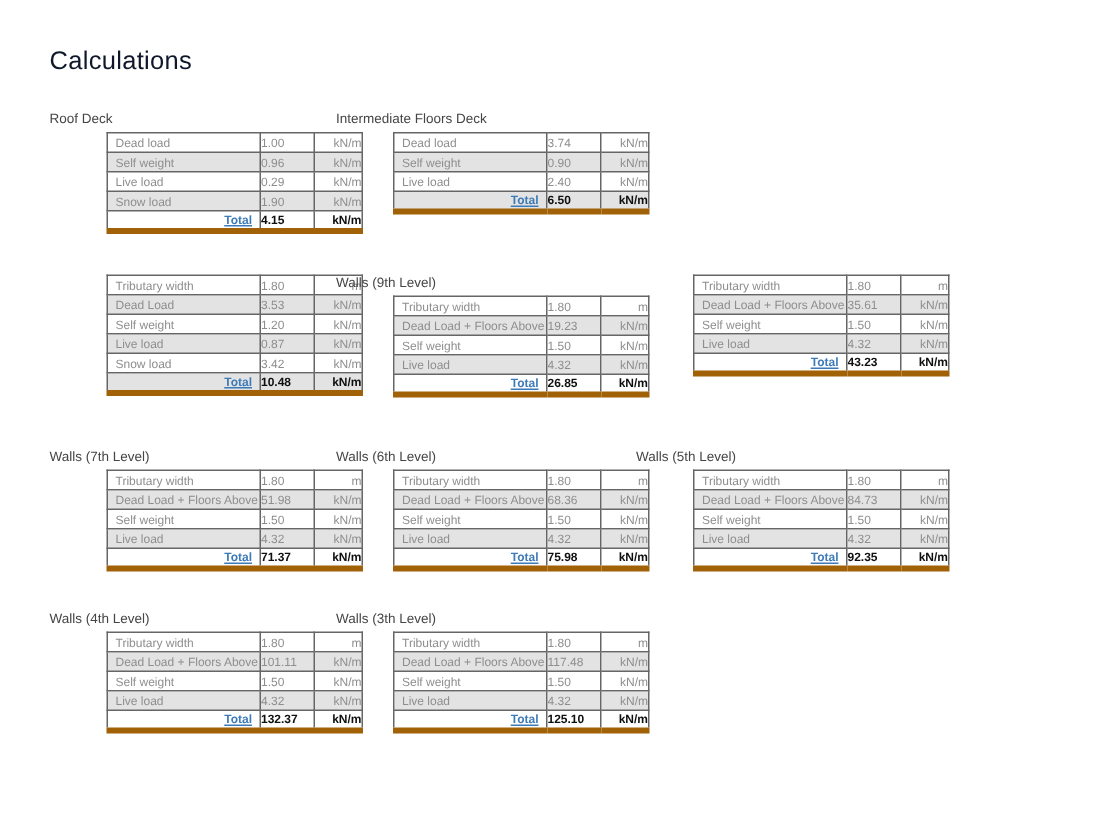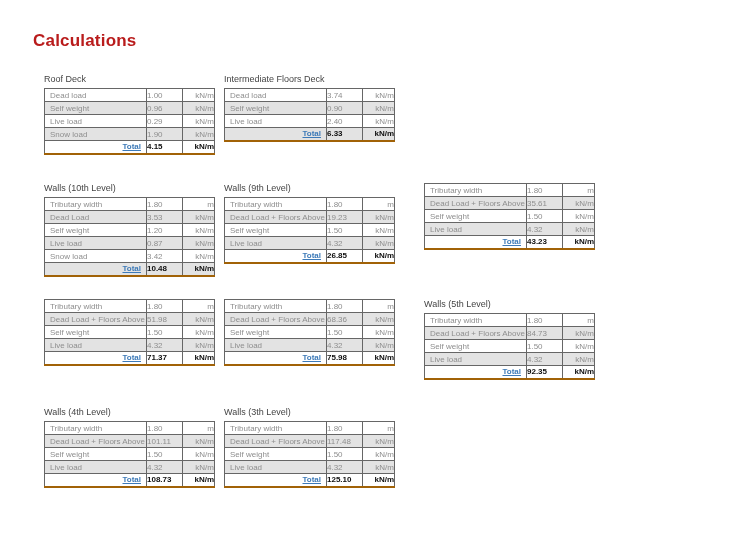--- a/index.html
+++ b/index.html
@@ -1,37 +1,37 @@
 <!DOCTYPE html>
 <html><head>
 <meta charset="utf-8">
 <style>
   * { margin: 0; padding: 0; box-sizing: border-box; }
   html, body { width: 730px; height: 548px; background: #ffffff; overflow: hidden;
     font-family: "Liberation Sans", sans-serif; }
   .page { position: relative; width: 730px; height: 548px; background: #fff; }
   .page-title { position: absolute; left: 33px; top: 31px; font-size: 17px;
-    font-weight: 700; color: #b91c1c; letter-spacing: 0.2px; }
+    font-weight: 400; color: #0f172a; letter-spacing: 0.2px; }
   .sec { position: absolute; width: 172px; }
   .sec-title { font-size: 9px; color: #454545; margin-bottom: 4px; white-space: nowrap; }
   table.tbl { border-collapse: collapse; width: 170px; table-layout: fixed;
-    border: 1px solid #3d3d3d; }
+    border: 1px solid #3d3d3d; margin-left: 38px; }
   table.tbl td { border: 1px solid #666; height: 13px; font-size: 8px;
     color: #8e8e8e; vertical-align: middle; white-space: nowrap; overflow: hidden; }
   td.lbl  { width: 102px; text-align: left;  padding-left: 5px; }
   td.val  { width: 36px;  text-align: right; padding-right: 21px; }
   td.unit { width: 32px;  text-align: right;  padding-left: 4px; }
   tr:nth-child(even) td { background: #e3e3e3; }
-  tr.total td { border-top: 1px solid #3d3d3d; border-bottom: 2px solid #a16207; }
+  tr.total td { border-top: 1px solid #3d3d3d; border-bottom: 4px solid #a16207; }
   tr.total .t-val, tr.total .t-unit { color: #0f0f0f; font-weight: bold; }
   tr.total td.lbl { text-align: right; padding-right: 5px; }
   .total-link { color: #3d7ab8; font-weight: bold; text-decoration: underline;
     cursor: pointer; }
   
-  .c0 { left: 44px; }  .c1 { left: 224px; }  .c2 { left: 424px; }
+  .c0 { left: 33px; }  .c1 { left: 224px; }  .c2 { left: 424px; }
   .r0 { top: 74px; }   .r1 { top: 183px; }   .r2 { top: 299px; }  .r3 { top: 407px; }
 </style>
 </head>
 <body>
 
 <div class="page">
   <div class="page-title">Calculations</div>
 
   <div class="sec c0 r0">
     <div class="sec-title">Roof Deck</div>
@@ -80,29 +80,28 @@
         <td class="val">0.90</td>
         <td class="unit">kN/m</td>
       </tr>
       <tr>
         <td class="lbl">Live load</td>
         <td class="val">2.40</td>
         <td class="unit">kN/m</td>
       </tr>
       <tr class="total">
         <td class="lbl"><span class="total-link">Total</span></td>
-        <td class="val t-val">6.33</td>
+        <td class="val t-val">6.50</td>
         <td class="unit t-unit">kN/m</td>
       </tr>
     </tbody>
       </table>
   </div>
 
   <div class="sec c0 r1">
-    <div class="sec-title">Walls (10th Level)</div>
     <table class="tbl">
         <tbody>
       <tr>
         <td class="lbl">Tributary width</td>
         <td class="val">1.80</td>
         <td class="unit">m</td>
       </tr>
       <tr>
         <td class="lbl">Dead Load</td>
         <td class="val">3.53</td>
@@ -191,20 +190,21 @@
       <tr class="total">
         <td class="lbl"><span class="total-link">Total</span></td>
         <td class="val t-val">43.23</td>
         <td class="unit t-unit">kN/m</td>
       </tr>
     </tbody>
       </table>
   </div>
 
   <div class="sec c0 r2">
+    <div class="sec-title">Walls (7th Level)</div>
     <table class="tbl">
         <tbody>
       <tr>
         <td class="lbl">Tributary width</td>
         <td class="val">1.80</td>
         <td class="unit">m</td>
       </tr>
       <tr>
         <td class="lbl">Dead Load + Floors Above</td>
         <td class="val">51.98</td>
@@ -223,20 +223,21 @@
       <tr class="total">
         <td class="lbl"><span class="total-link">Total</span></td>
         <td class="val t-val">71.37</td>
         <td class="unit t-unit">kN/m</td>
       </tr>
     </tbody>
       </table>
   </div>
 
   <div class="sec c1 r2">
+    <div class="sec-title">Walls (6th Level)</div>
     <table class="tbl">
         <tbody>
       <tr>
         <td class="lbl">Tributary width</td>
         <td class="val">1.80</td>
         <td class="unit">m</td>
       </tr>
       <tr>
         <td class="lbl">Dead Load + Floors Above</td>
         <td class="val">68.36</td>
@@ -313,21 +314,21 @@
         <td class="val">1.50</td>
         <td class="unit">kN/m</td>
       </tr>
       <tr>
         <td class="lbl">Live load</td>
         <td class="val">4.32</td>
         <td class="unit">kN/m</td>
       </tr>
       <tr class="total">
         <td class="lbl"><span class="total-link">Total</span></td>
-        <td class="val t-val">108.73</td>
+        <td class="val t-val">132.37</td>
         <td class="unit t-unit">kN/m</td>
       </tr>
     </tbody>
       </table>
   </div>
 
   <div class="sec c1 r3">
     <div class="sec-title">Walls (3th Level)</div>
     <table class="tbl">
         <tbody>

